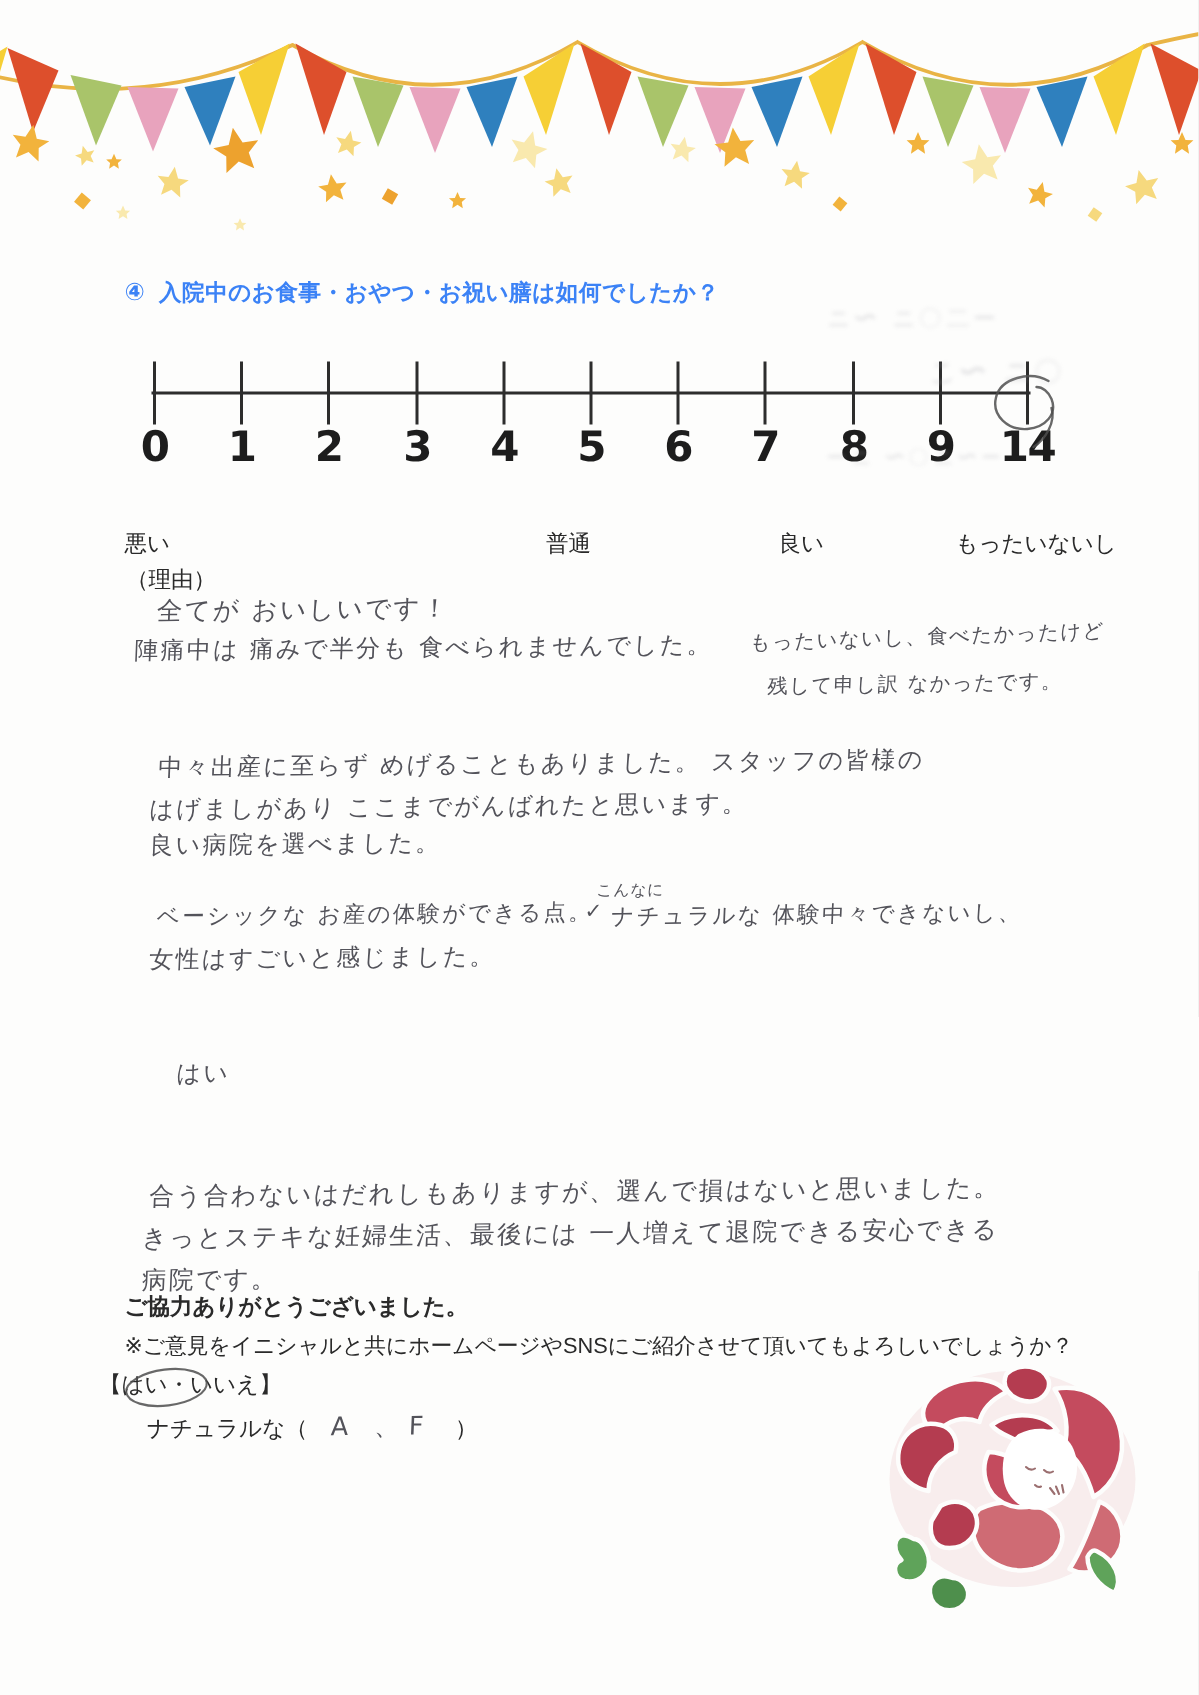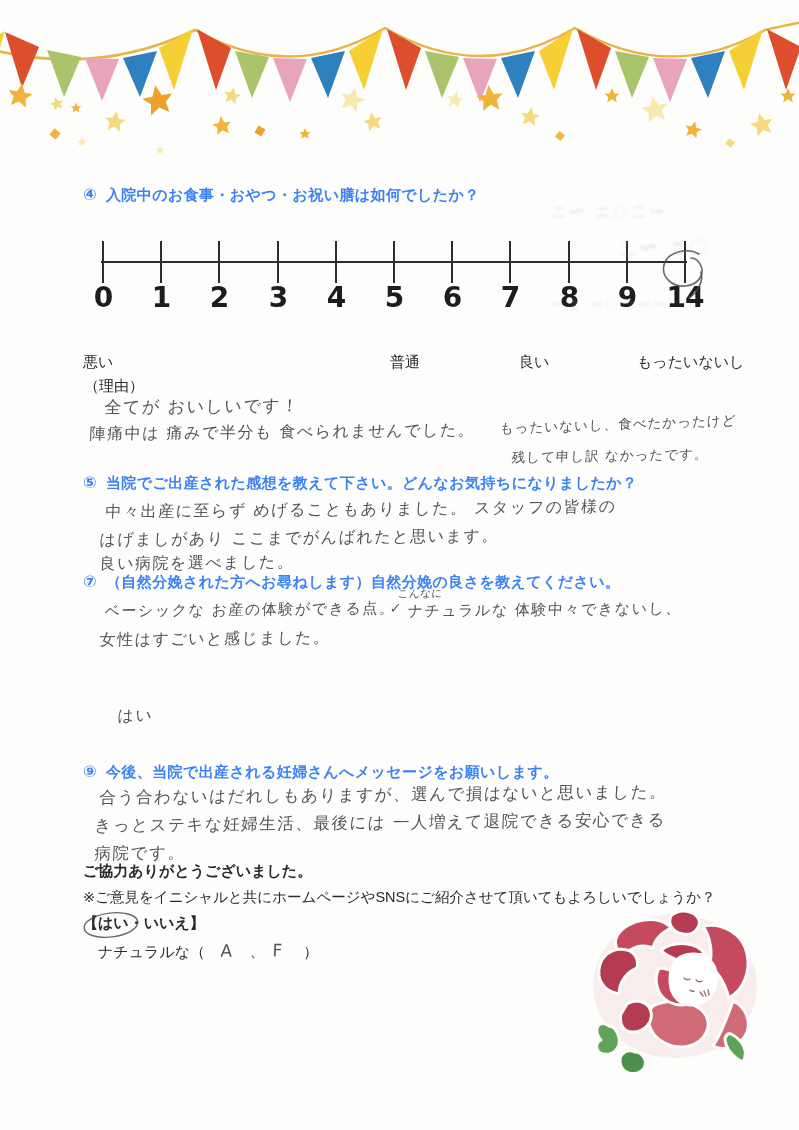--- a/index.html
+++ b/index.html
@@ -141,60 +141,51 @@
     <svg class="mark-svg" style="left:659px; top:246px" width="55" height="60" viewBox="0 0 55 60">
       <path d="M 40 8 C 28 1, 8 6, 5 19 C 2 31, 13 41, 26 40 C 38 39, 46 30, 42 20 C 40 15, 36 12, 32 12" fill="none" stroke-width="1.6" stroke-linecap="round" opacity="0.85" stroke="#4d4d4d"></path>
       <path d="M 42 26 C 45 35, 38 47, 30 52" fill="none" stroke-width="1.6" stroke-linecap="round" opacity="0.85" stroke="#4d4d4d"></path>
     </svg>
 
     <div class="ghost" style="left:548px; top:203px">ー二〇ニ 〜ニ</div>
     <div class="ghost" style="left:615px; top:236px; font-size:18px">〇ニ 〜こ</div>
     <div class="ghost" style="left:548px; top:296px; font-size:13px">ー〜ニ〇〜 ニー</div>
 
     <span class="scale-label" style="left:83px">悪い</span>
-    <span class="scale-label" style="left:390px">普通</span>
+    <span class="scale-label" style="left:364px">普通</span>
     <span class="scale-label" style="left:519px">良い</span>
     <span class="scale-label" style="left:637px">もったいないし</span>
   </div>
 
   <span class="printed" style="left:84px; top:377px">（理由）</span>
 
   <div class="hw" style="left:105px; top:396px; font-size:17px">全てが おいしいです！</div>
   <div class="hw" style="left:90px;  top:424px">陣痛中は 痛みで半分も 食べられませんでした。</div>
   <div class="hw hw-sm" style="left:500px; top:420px; transform:skewX(-3deg) rotate(-2deg)">もったいないし、食べたかったけど</div>
   <div class="hw hw-sm" style="left:512px; top:449px; transform:skewX(-3deg) rotate(-1deg)">残して申し訳 なかったです。</div>
 
-  <div class="q-head" style="top:473px">
-    <span class="qnum">⑤</span><span>当院でご出産された感想を教えて下さい。どんなお気持ちになりましたか？</span>
-  </div>
   <div class="hw" style="left:106px; top:502px">中々出産に至らず めげることもありました。 スタッフの皆様の</div>
   <div class="hw" style="left:100px; top:530px">はげましがあり ここまでがんばれたと思います。</div>
   <div class="hw" style="left:100px; top:554px">良い病院を選べました。</div>
 
-  <div class="q-head" style="top:572px">
-    <span class="qnum">⑦</span><span>（自然分娩された方へお尋ねします）自然分娩の良さを教えてください。</span>
-  </div>
   <div class="hw" style="left:105px; top:602px; font-size:15px">ベーシックな お産の体験ができる点。</div>
   <div class="hw hw-xs" style="left:398px; top:587px">こんなに</div>
   <div class="hw" style="left:390px; top:600px; font-size:14px">✓</div>
   <div class="hw" style="left:408px; top:602px; font-size:15px">ナチュラルな 体験中々できないし、</div>
   <div class="hw" style="left:100px; top:630px">女性はすごいと感じました。</div>
 
   <div class="hw" style="left:118px; top:706px">はい</div>
 
-  <div class="q-head" style="top:762px">
-    <span class="qnum">⑨</span><span>今後、当院で出産される妊婦さんへメッセージをお願いします。</span>
-  </div>
   <div class="hw" style="left:100px; top:787px; font-size:16.5px">合う合わないはだれしもありますが、選んで損はないと思いました。</div>
   <div class="hw" style="left:95px;  top:815px; font-size:16.5px">きっとステキな妊婦生活、最後には 一人増えて退院できる安心できる</div>
   <div class="hw" style="left:95px;  top:843px; font-size:16.5px">病院です。</div>
 
   <span class="printed" style="left:83px; top:888px; font-size:14.5px">※ご意見をイニシャルと共にホームページやSNSにご紹介させて頂いてもよろしいでしょうか？</span>
   <span class="printed bold" style="left:83px; top:862px">ご協力ありがとうございました。</span>
-  <span class="printed" style="left:83px; top:914px; font-weight:700">【はい・いいえ】</span>
+  <span class="printed" style="left:66px; top:914px; font-weight:400">【はい・いいえ】</span>
 
   <svg class="mark-svg" style="left:82px; top:908px" width="62" height="40" viewBox="0 0 62 40">
     <ellipse cx="29" cy="17" rx="27" ry="12" fill="none" stroke-width="1.4" opacity="0.85" transform="rotate(-7 29 17)" stroke="#4d4d4d"></ellipse>
   </svg>
   <span class="printed" style="left:98px; top:940px">
     <span>ナチュラルな（</span>
     <span class="hw" style="position:static; display:inline-block; font-size:17px; letter-spacing:6px; padding:0 10px 0 12px">A 、F</span>
     <span>）</span>
   </span>
 

